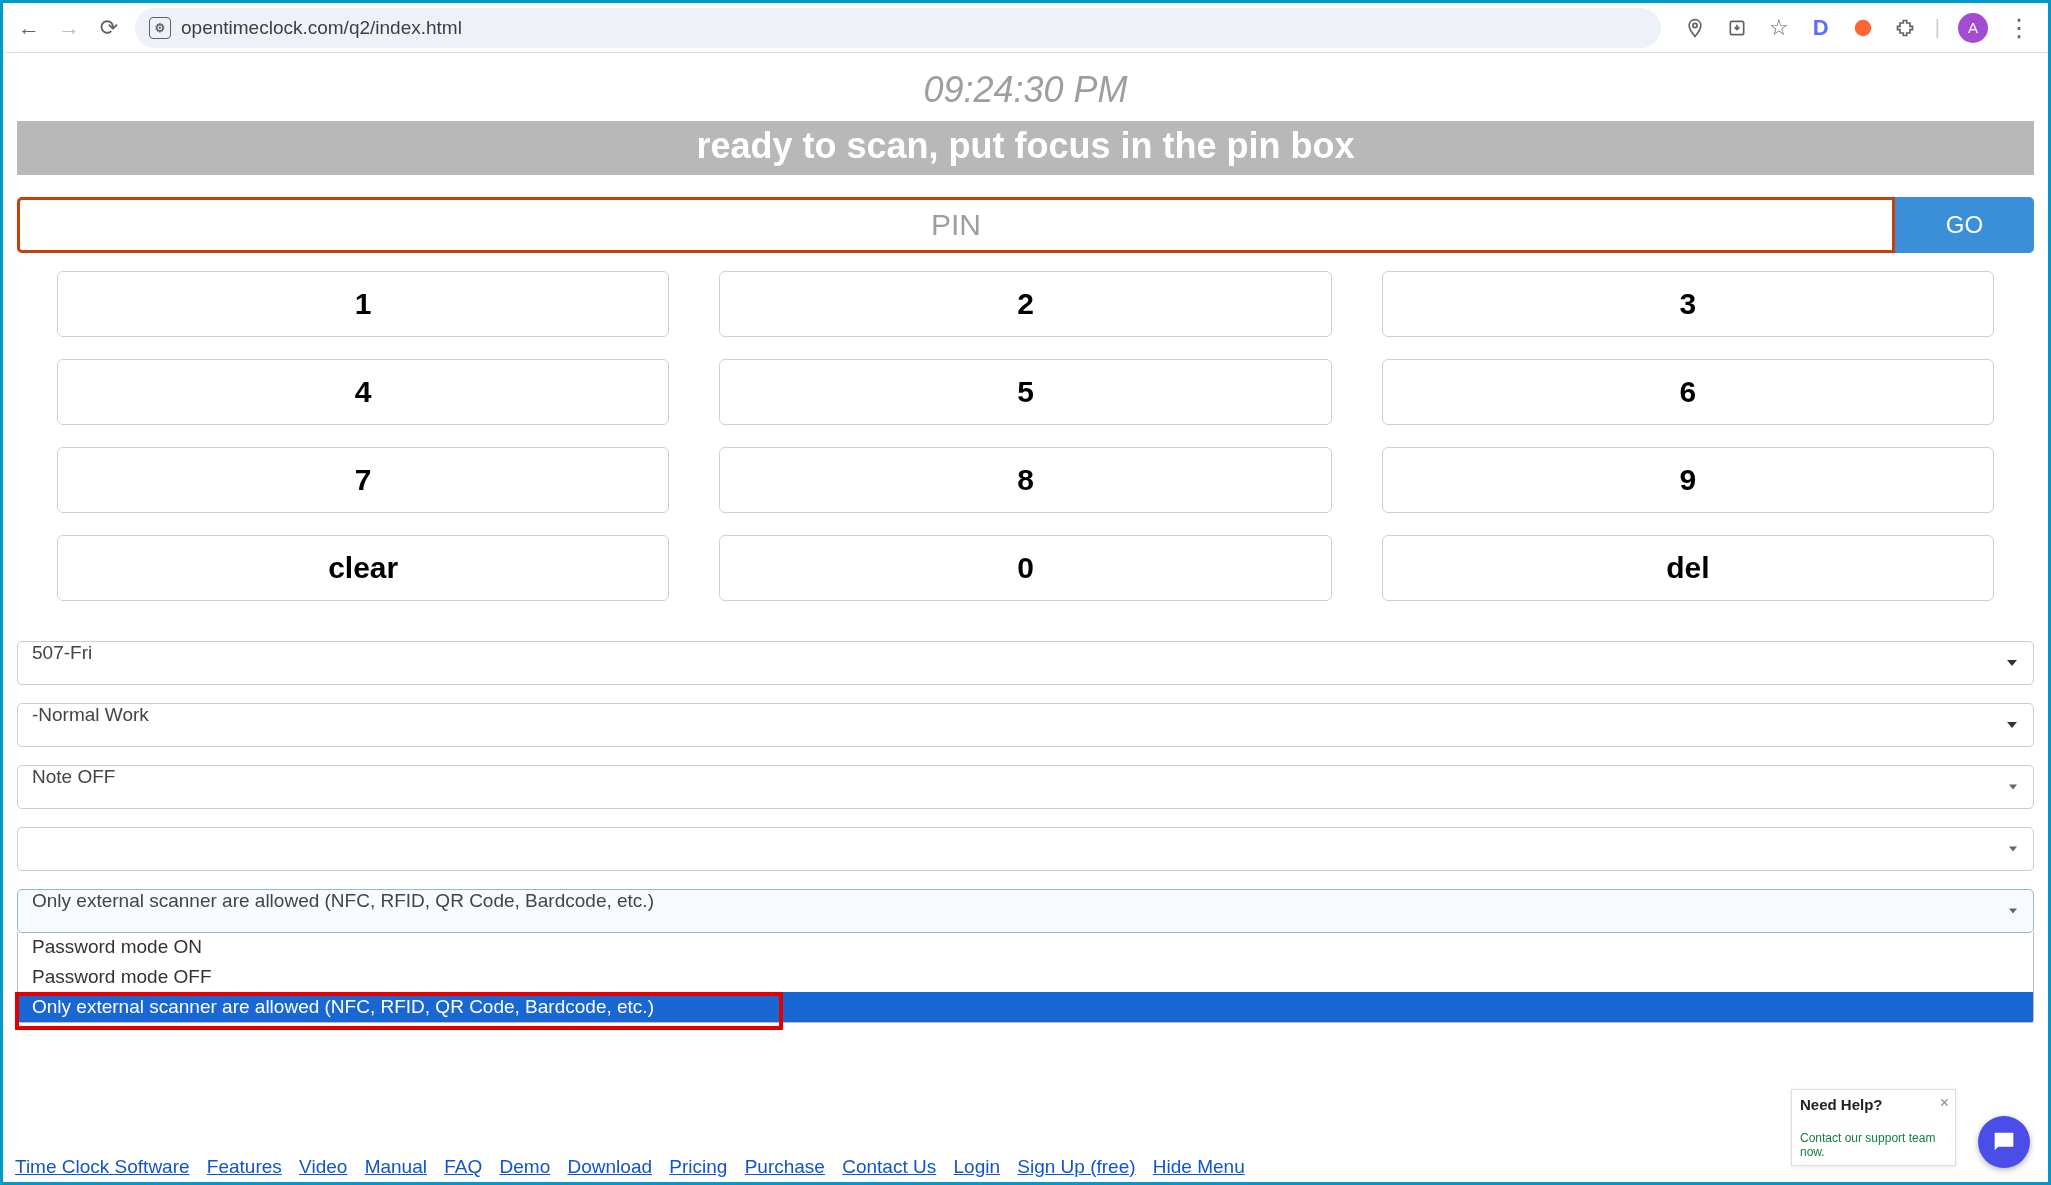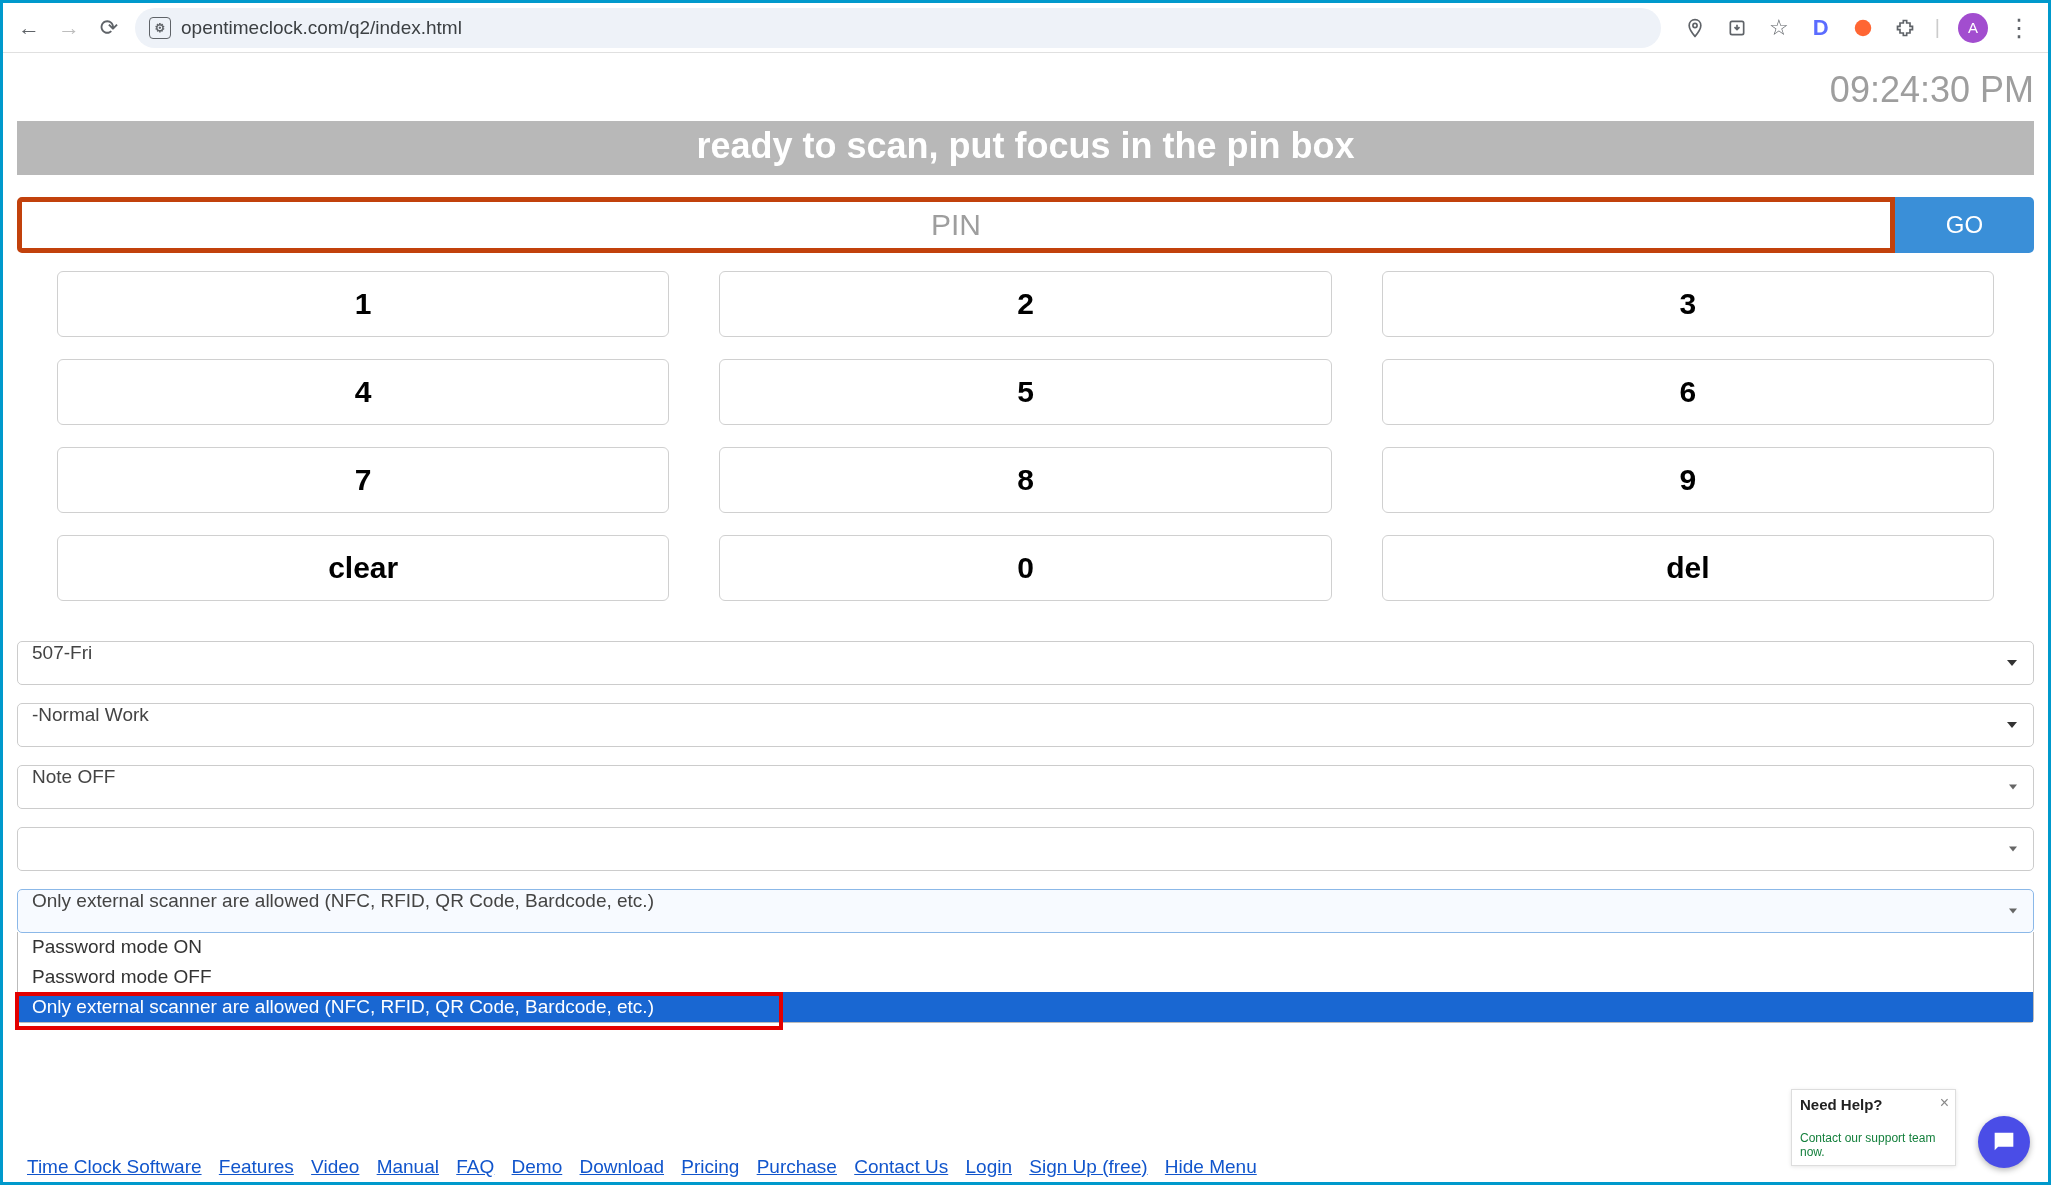--- a/index.html
+++ b/index.html
@@ -12,24 +12,24 @@
 .url-bar { flex: 1; height: 40px; background: #eef2f8; border-radius: 20px; display: flex; align-items: center; padding: 0 14px; gap: 10px; color: #3c4043; font-size: 19px; margin-right: 10px; }
 .url-icon { width: 22px; height: 22px; border: 1.5px solid #5f6368; border-radius: 4px; display:flex;align-items:center;justify-content:center;font-size:12px;font-weight:bold;color:#5f6368; }
 .chrome-right { display: flex; align-items: center; gap: 18px; padding-right: 6px; }
 .chrome-icon { width: 24px; height: 24px; display:flex; align-items:center; justify-content:center; color:#5f6368; font-size:22px; }
 .ext-d { font-family: 'Segoe UI', sans-serif; font-weight: bold; color: #5b6cff; font-size: 22px; }
 .avatar { width: 30px; height: 30px; border-radius: 50%; background: #a24dcf; color:#fff; display:flex;align-items:center;justify-content:center;font-size:15px;}
 .kebab { font-size: 24px; color:#5f6368; letter-spacing: -2px; }
 
 
 .main { padding: 10px 14px 0 14px; }
-.time { text-align:right; font-size: 36px; color: #9e9e9e; font-weight: 400; padding: 6px 0 10px; }
+.time { text-align:center; font-size: 36px; color: #9e9e9e; font-weight: 400; padding: 6px 0 10px; font-style: italic; }
 .scan-banner { background: #b8b8b8; color:#fff; font-size: 36px; font-weight: bold; text-align:center; padding: 4px 0 8px; }
 .pin-row { display:flex; gap:0; margin-top: 22px; }
-.pin-input { flex:1; height: 56px; border: 5px solid #c2410c; border-radius: 5px 0 0 5px; text-align:center; font-size: 30px; color:#aaa; background:#fff; }
+.pin-input { flex:1; height: 56px; border: 3px solid #c2410c; border-radius: 5px 0 0 5px; text-align:center; font-size: 30px; color:#aaa; background:#fff; }
 .pin-input::placeholder { color:#9e9e9e; }
 .go-btn { width: 139px; background:#3a8fd8; color:#fff; font-size: 24px; border:none; border-radius:0 5px 5px 0; cursor:pointer; }
 
 .keypad { margin-top: 18px; display:grid; grid-template-columns: repeat(3, 1fr); gap: 22px 50px; padding: 0 40px; }
 .key { height: 66px; border: 1px solid #d0d0d0; border-radius: 6px; background:#fff; font-size: 30px; font-weight: bold; cursor:pointer; }
 
 .selects { margin-top: 40px; display:flex; flex-direction:column; gap: 18px; }
 .select-box, .bs-dropdown-toggle { width:100%; height: 44px; border:1px solid #ccc; border-radius:5px; padding: 0 14px; font-size: 19px; color:#444; background:#fff; position:relative; display:flex; }
 .caret { position:absolute; right:16px; top:50%; transform:translateY(-50%); width:0;height:0;border-left:5px solid transparent;border-right:5px solid transparent;border-top:6px solid #333; }
 .caret.small { border-left-width:4px;border-right-width:4px;border-top-width:5px;border-top-color:#666; }
@@ -44,21 +44,21 @@
 
 
 .help-card { position:absolute; bottom: 16px; right: 92px; width: 165px; background:#fff; border:1px solid #ddd; box-shadow:0 1px 4px rgba(0,0,0,0.1); padding:6px 8px; font-size:13px;}
 .help-card .title { font-weight:bold; font-size:15px; color:#222; }
 .help-card .sub { color:#15803d; font-size:12px; margin-top:18px;}
 .help-card .close { position:absolute; top:4px; right:6px; color:#888; font-size:16px; cursor:pointer; }
 .chat-fab { position:absolute; bottom:14px; right:18px; width:52px; height:52px; border-radius:50%; background:#4a4de7; display:flex;align-items:center;justify-content:center; box-shadow:0 2px 6px rgba(0,0,0,0.3); }
 .chat-fab svg { width:28px; height:28px; fill:#fff; }
 
 
-.footer-links { position:absolute; bottom:4px; left:24px; font-size:19px; color:#1155cc; }
+.footer-links { position:absolute; bottom:4px; left:12px; font-size:19px; color:#1155cc; }
 .footer-links span { text-decoration:underline; margin-right:12px; cursor:pointer; }
 </style>
 </head>
 <body>
 
 <div class="chrome-bar">
   <div class="nav-btn">←</div>
   <div class="nav-btn disabled">→</div>
   <div class="nav-btn">⟳</div>
   <div class="url-bar">

